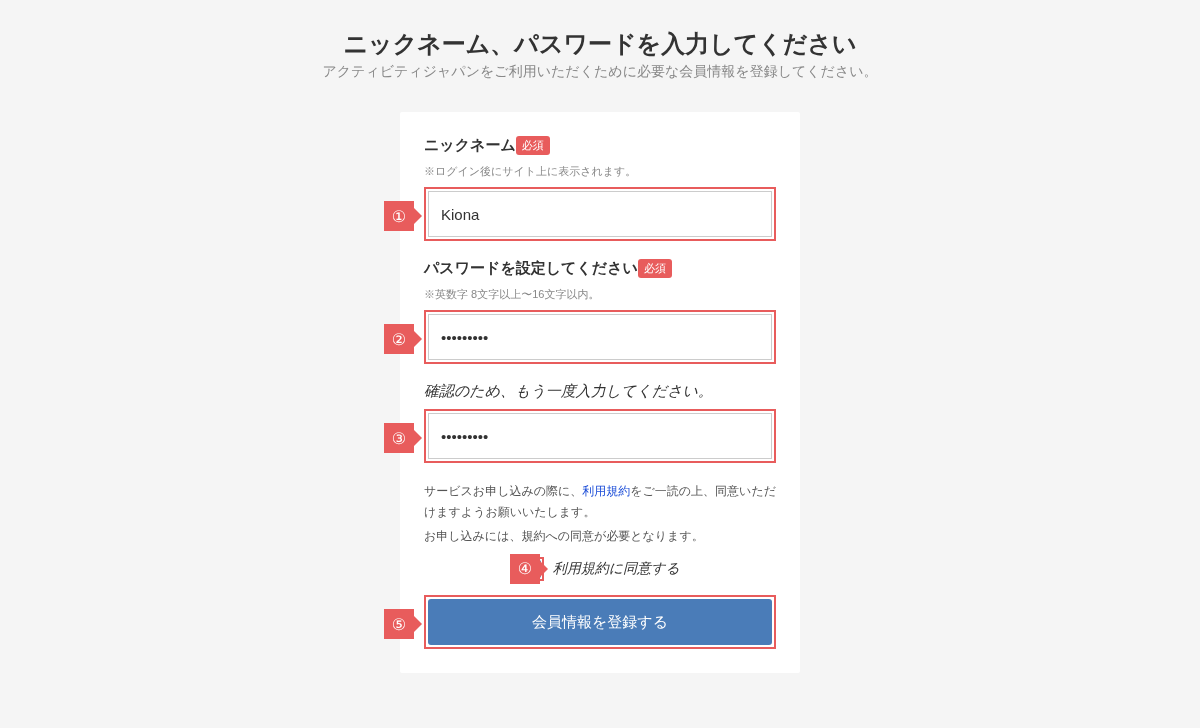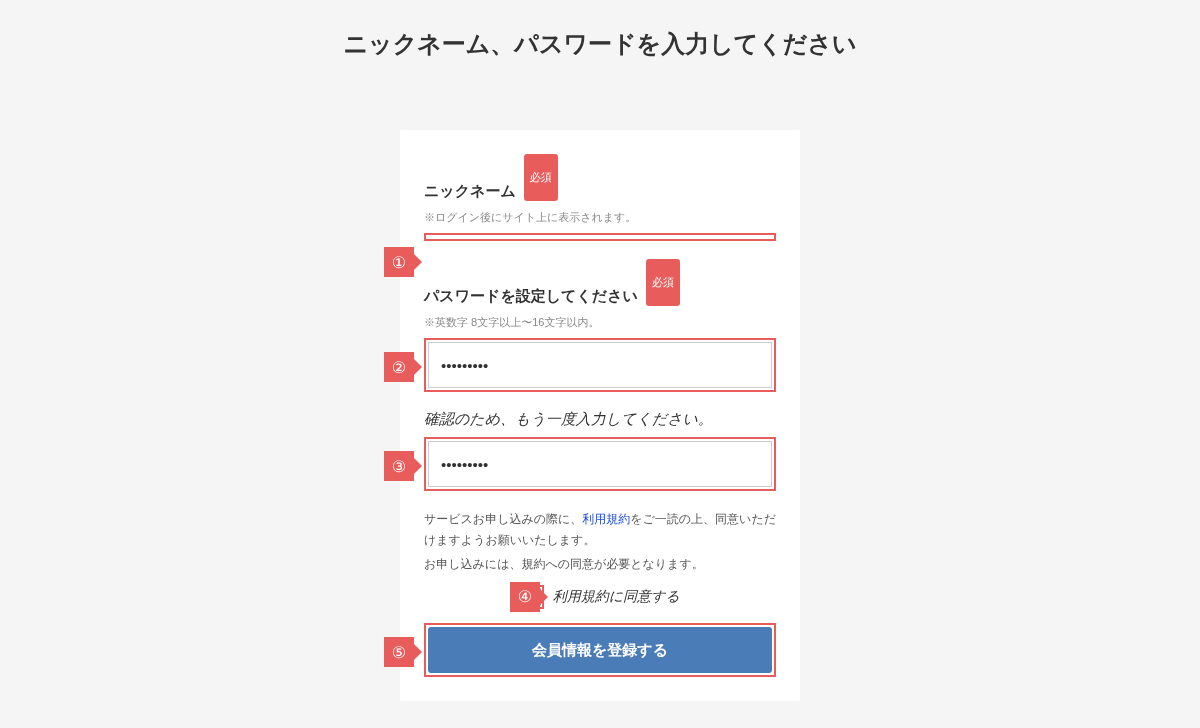--- a/index.html
+++ b/index.html
@@ -15,21 +15,20 @@
       overflow: hidden;
     }
     .container {
       text-align: center;
       padding-top: 28px;
     }
     .page-title {
       font-size: 24px;
       font-weight: bold;
       color: #333333;
-      margin-bottom: 18px;
     }
     .page-subtitle {
       font-size: 14px;
       color: #888888;
       line-height: 1.6;
       margin-bottom: 30px;
     }
     .form-card {
       width: 400px;
       background: #ffffff;
@@ -51,23 +50,22 @@
     .field-label {
       font-size: 15px;
       font-weight: bold;
       color: #333333;
     }
     .required-badge {
       display: inline-block;
       background-color: #e85c5c;
       color: white;
       font-size: 11px;
-      padding: 16px 6px;
+      padding: 2px 6px;
       border-radius: 3px;
-      margin-left: 8px;
       font-weight: normal;
     }
     .field-hint {
       font-size: 11px;
       color: #888888;
       margin-bottom: 8px;
       margin-top: 9px;
     }
     .confirm-label {
       font-size: 15px;
@@ -139,21 +137,20 @@
     }
     .submit-button {
       width: 100%;
       height: 46px;
       background-color: #4a7cb8;
       color: white;
       border: none;
       font-size: 15px;
       cursor: pointer;
       border-radius: 3px;
-      font-weight: bold;
     }
     .step-marker {
       position: absolute;
       width: 30px;
       height: 30px;
       background-color: #e85c5c;
       color: white;
       font-size: 16px;
       display: flex;
       align-items: center;
@@ -177,33 +174,34 @@
     .marker-3 { left: -42px; top: 12px; }
     .marker-4 { left: 86px; top: -3px; }
     .marker-5 { left: -42px; top: 12px; }
   </style>
 </head>
 <body>
 
 <div class="container">
   <h1 class="page-title">ニックネーム、パスワードを入力してください</h1>
   <div class="page-subtitle">
-    <br>
+    <span>アクティビティジャパンをご利用いただくために必要な会員情報を登録してください。</span><br>
   </div>
 
   <div class="form-card">
 
     <div class="form-group">
       <div class="label-row">
         <span class="field-label">ニックネーム</span>
         <span class="required-badge">必須</span>
       </div>
       <div class="field-hint">※ログイン後にサイト上に表示されます。</div>
       <div class="input-highlight">
         <div class="step-marker marker-1">①</div>
+        <input type="text" class="text-input" value="Kiona" style="">
       </div>
     </div>
 
     <div class="form-group">
       <div class="label-row">
         <span class="field-label">パスワードを設定してください</span>
         <span class="required-badge">必須</span>
       </div>
       <div class="field-hint">※英数字 8文字以上〜16文字以内。</div>
       <div class="input-highlight">

